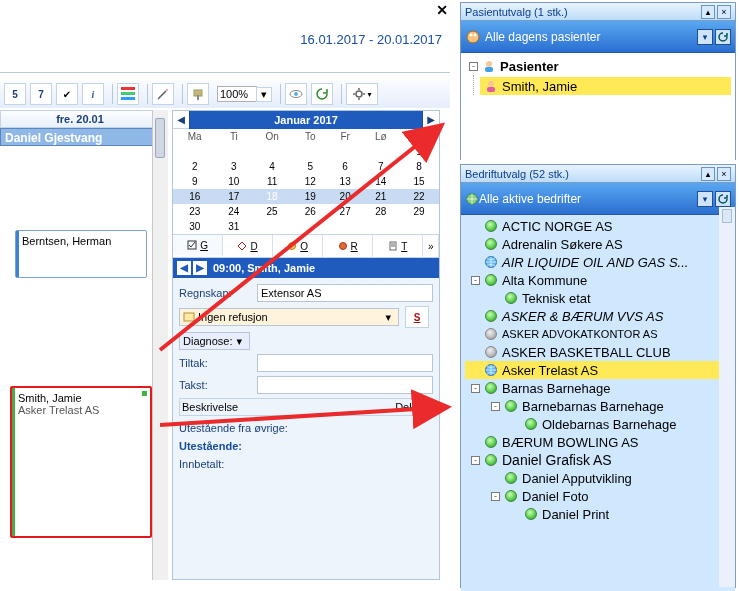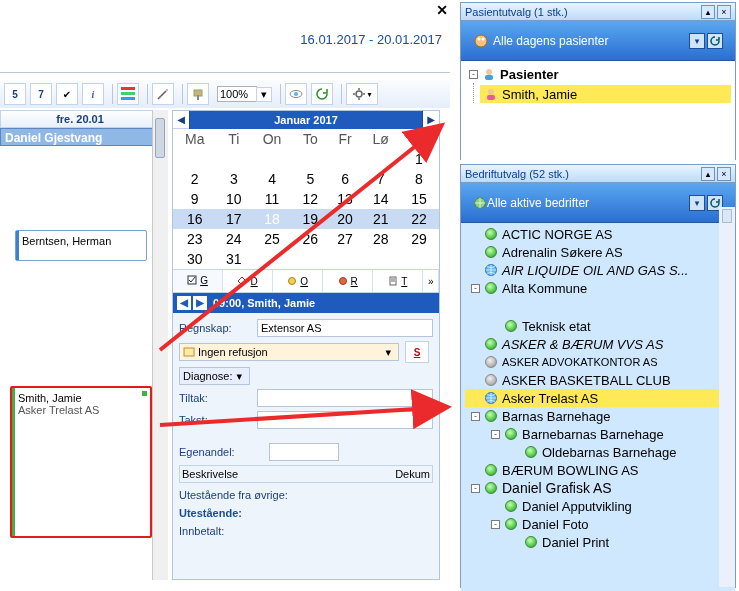--- a/index.html
+++ b/index.html
@@ -6,22 +6,22 @@
   html, body { margin:0; padding:0; width:739px; height:591px; overflow:hidden;
     font-family: Tahoma, Arial, sans-serif; font-size:11px; color:#000; background:#fff; }
   
   .panel { position:absolute; border:1px solid #7a9cc7; background:#eaf3ff; }
   .panel-header { background: linear-gradient(#e9f4ff,#bcdcf7);
     padding:2px 4px; height:18px; border-bottom:1px solid #7a9cc7; display:flex; align-items:center; }
   .panel-header .title { flex:1; color:#0b3d91; font-size:11px; }
   .panel-header .hdr-btn { width:14px; height:14px; margin-left:2px;
     background:#d6e9ff; border:1px solid #6b93c2; display:flex; align-items:center; justify-content:center;
     font-size:9px; cursor:pointer; }
-  .filter-bar { height:40px; background: linear-gradient(#5aa7f0,#2a6fd1);
-    border-bottom:1px solid #2757a0; display:flex; align-items:center; padding:0 12px; }
+  .filter-bar { height:32px; background: linear-gradient(#5aa7f0,#2a6fd1);
+    border-bottom:1px solid #2757a0; display:flex; align-items:center; padding:0 4px; }
   .filter-bar .globe { width:16px; height:16px; margin-right:4px; }
   .filter-bar .label { flex:1; color:#fff; font-size:12px; }
   .filter-bar .dd { width:16px; height:16px; background:#cfe3fb; border:1px solid #1d4e97; margin-left:2px;
     display:flex; align-items:center; justify-content:center; font-size:9px; color:#0b3d91; cursor:pointer; }
   .tree-body { padding:4px 4px 4px 4px; overflow:auto; }
   .tree-row { display:flex; align-items:center; height:18px; padding-left:4px; }
   .tree-row .label { margin-left:4px; }
   .tree-row.highlight { background:#ffe957; }
   .tree-icon { width:14px; height:14px; display:inline-flex; align-items:center; justify-content:center; }
   .exp { width:9px; height:9px; border:1px solid #7a7a7a; background:#fff; font-size:9px; line-height:7px;
@@ -66,21 +66,21 @@
   .appt-card.highlight { border:2px solid #e11b1b; }
 
   
   .center { position:absolute; left:172px; top:110px; width:268px; height:470px;
     background:#eef4fc; border:1px solid #b2c5df; overflow:hidden;}
   .cal-nav { height:18px; background:#fff; border-bottom:1px solid #c3d3e8; display:flex; align-items:center; }
   .cal-nav .arrow { width:16px; text-align:center; font-size:10px; color:#1a3f7d; cursor:pointer; }
   .cal-nav .mid { flex:1; background:#1f5bbd; color:#fff; text-align:center; font-weight:bold; height:18px; line-height:18px;
     border-left:1px solid #1a4a9a; border-right:1px solid #1a4a9a; }
   .cal { background:#fff; }
-  .cal table { width:100%; border-collapse:collapse; font-size:14px; }
+  .cal table { width:100%; border-collapse:collapse; font-size:10px; }
   .cal th { background:#fff; color:#555; font-weight:normal; padding:2px 0; }
   .cal td { text-align:center; padding:2px 0; }
   .cal tr.wk td { background:#c9dbf3;text-align:center; }
   .cal td.today { background:#1f5bbd; color:#fff; }
   .tabrow { display:flex; background:#fff; border-top:1px solid #c3d3e8; border-bottom:1px solid #c3d3e8; }
   .tabrow .tab { flex:1; height:22px; display:flex; align-items:center; justify-content:center; font-size:10px;
     border-right:1px solid #d7e1ef; cursor:pointer; gap:3px;}
   .tabrow .tab .u { text-decoration:underline; }
   .tabrow .tab.active { background:#f6f9fe; border-bottom:2px solid #fff; }
   .time-bar { display:flex; align-items:center; height:20px; background:#1f5bbd; color:#fff;
@@ -201,21 +201,21 @@
           </span>
           <span class="label" style="font-size:13px;font-style:italic;">AIR LIQUIDE OIL AND GAS S...</span>
         </div>
         <div class="tree-row" style="padding-left:6px;">
           <span class="exp">-</span>
           <span class="tree-icon">
             <span class="dot"></span>
           </span>
           <span class="label" style="font-size:13px;">Alta Kommune</span>
         </div>
-        <div class="tree-row" style="padding-left:26px;margin-top:20px;">
+        <div class="tree-row" style="padding-left:26px;">
           <span style="display:inline-block;width:13px;"></span>
           <span class="tree-icon">
             <span class="dot"></span>
           </span>
           <span class="label" style="font-size:13px;">Teknisk etat</span>
         </div>
         <div class="tree-row" style="padding-left:6px;">
           <span style="display:inline-block;width:13px;"></span>
           <span class="tree-icon">
             <span class="dot"></span>
@@ -383,21 +383,21 @@
   <div class="day-hdr">
     <span>fre. 20.01</span>
   </div>
   <div class="day-hdr2">
     <span>Daniel Gjestvang</span>
   </div>
   <div class="day-scrollbar">
     <div class="thumb"></div>
   </div>
 
-  <div class="appt-card" style="left:15px; top:230px; width:132px; height:31px;">
+  <div class="appt-card" style="left:15px; top:230px; width:132px; height:48px;">
     <span class="mark"></span>
     <span>Berntsen, Herman</span>
   </div>
 
   <div class="appt-card highlight" style="left:10px; top:386px; width:142px; height:152px;">
     <span class="mark" style="background:#49aa49;"></span>
     <div style="position:absolute; right:3px; top:3px; width:5px; height:5px; background:#3fb33f;"></div>
     <div>Smith, Jamie</div>
     <div style="color:#555;">Asker Trelast AS</div>
   </div>
@@ -546,24 +546,20 @@
       </div>
       <div class="frow">
         <label>Tiltak:</label>
         <input type="text" style="flex: 1 1 0%;">
       </div>
       <div class="frow">
         <label>Takst:</label>
         <input type="text" style="flex: 1 1 0%;">
       </div>
 
-      <div class="frow" style="margin-top:14px;">
-        <label style="width:90px;">Egenandel:</label>
-        <input type="text" style="width: 70px;">
-      </div>
 
       <div class="frow" style="border:1px solid #c3d3e8; margin-top:4px; padding:2px 2px; justify-content:space-between;">
         <span>Beskrivelse</span>
         <span>Dekum</span>
       </div>
 
       <div class="sec-label">Utestående fra øvrige:</div>
       <div class="sec-label ut">Utestående:</div>
       <div class="sec-label">Innbetalt:</div>
     </div>

